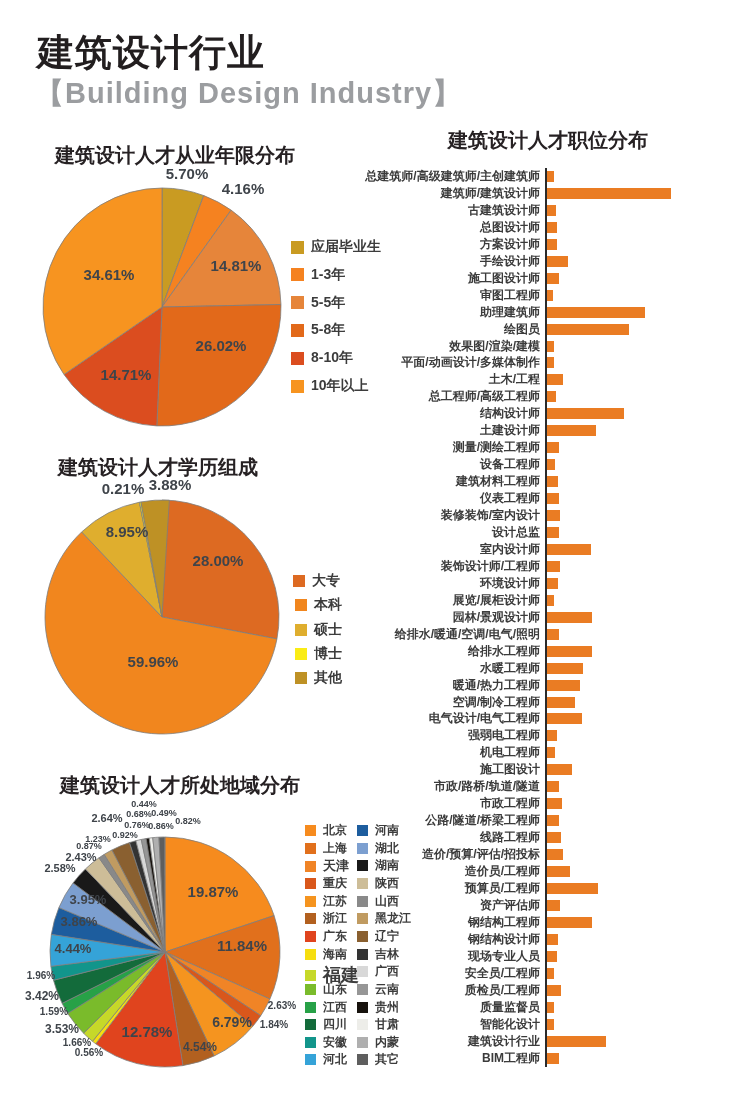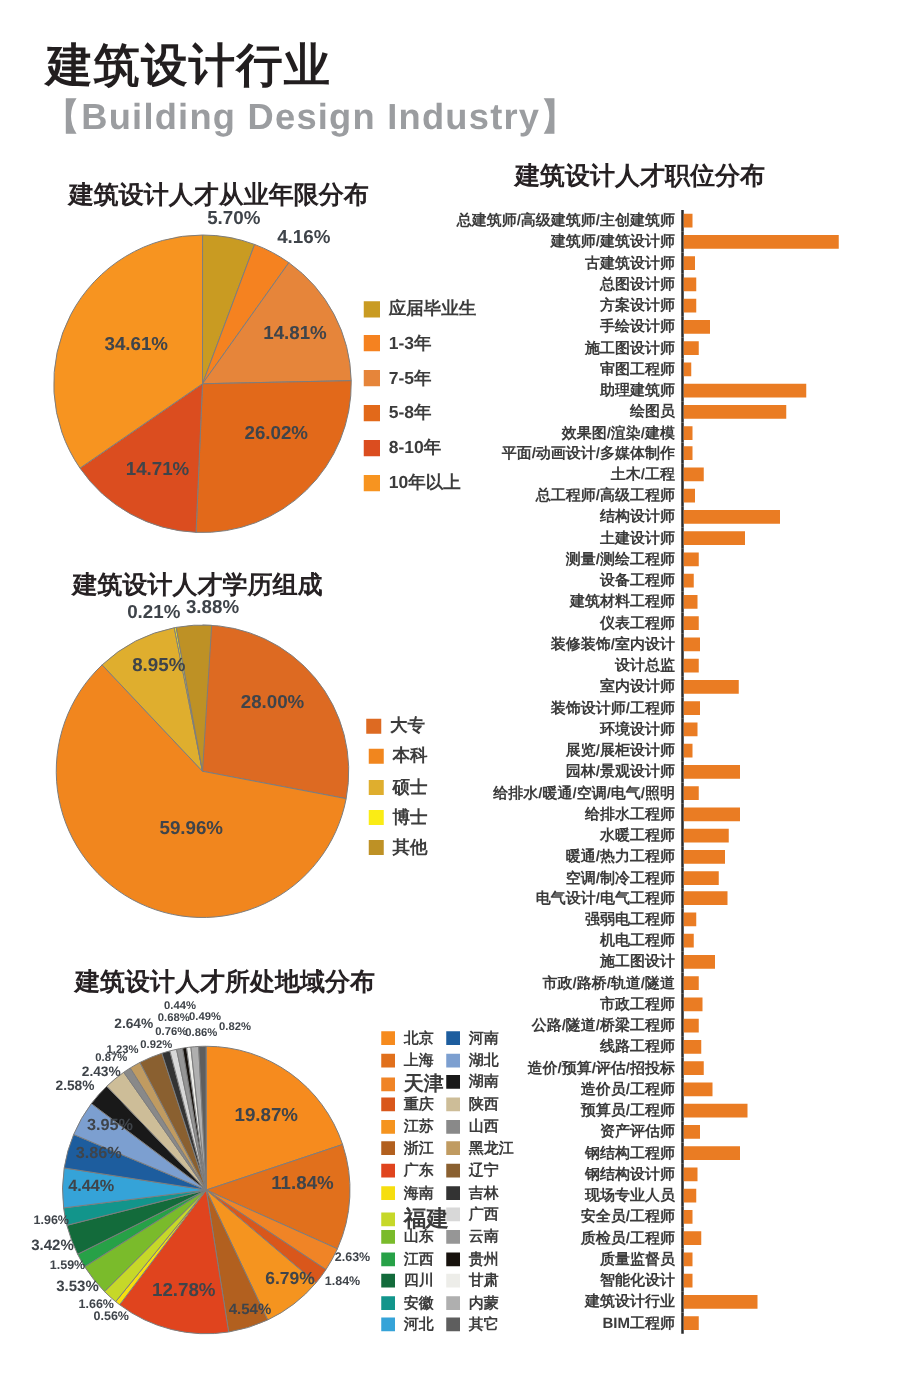--- a/index.html
+++ b/index.html
@@ -4,21 +4,21 @@
 <style>
   html,body{margin:0;padding:0;background:#ffffff;}
   .page{position:relative;width:730px;height:1107px;background:#ffffff;overflow:hidden;
         font-family:"Liberation Sans","DejaVu Sans",sans-serif;}
   .main-title{position:absolute;left:37px;top:28px;font-size:37px;font-weight:800;color:#221e1f;letter-spacing:1px;}
   .subtitle{position:absolute;left:35px;top:74px;font-size:29px;font-weight:700;color:#9b9da0;letter-spacing:1px;}
   .chart-title{position:absolute;font-size:20px;font-weight:700;color:#262123;white-space:nowrap;}
   .t1{left:55px;top:142px;}
   .t2{left:58px;top:454px;}
   .t3{left:60px;top:772px;}
-  .t4{left:412px;top:127px;}
+  .t4{left:448px;top:127px;}
   #pies{position:absolute;left:0;top:0;}
   .legend-item{position:absolute;display:flex;align-items:center;gap:7px;white-space:nowrap;}
   .legend-item .sw{display:inline-block;flex:0 0 auto;}
   .legend-item .lt{color:#3c3c3c;font-weight:600;}
   #bars{position:absolute;left:344px;top:168px;width:386px;}
   .bar-row{display:flex;align-items:center;height:16.96px;}
   .bar-label{box-sizing:border-box;width:201px;flex:0 0 201px;text-align:right;padding-right:5px;
              font-size:12px;font-weight:600;color:#3b3b3b;white-space:nowrap;overflow:hidden;}
   .bar-zone{flex:1;border-left:2px solid #2b2b2b;height:100%;display:flex;align-items:center;}
   .bar{height:11px;background:#EA7C23;}
@@ -120,21 +120,21 @@
       <div class="legend-item" style="left: 291px; top: 238px;">
         <span class="sw" style="width: 13px; height: 13px; background: rgb(201, 155, 34);"></span>
         <span class="lt" style="font-size: 14px;">应届毕业生</span>
       </div>
       <div class="legend-item" style="left: 291px; top: 265.8px;">
         <span class="sw" style="width: 13px; height: 13px; background: rgb(245, 130, 32);"></span>
         <span class="lt" style="font-size: 14px;">1-3年</span>
       </div>
       <div class="legend-item" style="left: 291px; top: 293.6px;">
         <span class="sw" style="width: 13px; height: 13px; background: rgb(230, 133, 58);"></span>
-        <span class="lt" style="font-size: 14px;">7-5年</span>
+        <span class="lt" style="font-size: 14px;">5-5年</span>
       </div>
       <div class="legend-item" style="left: 291px; top: 321.4px;">
         <span class="sw" style="width: 13px; height: 13px; background: rgb(226, 105, 26);"></span>
         <span class="lt" style="font-size: 14px;">5-8年</span>
       </div>
       <div class="legend-item" style="left: 291px; top: 349.2px;">
         <span class="sw" style="width: 13px; height: 13px; background: rgb(219, 77, 31);"></span>
         <span class="lt" style="font-size: 14px;">8-10年</span>
       </div>
       <div class="legend-item" style="left: 291px; top: 377px;">
@@ -164,21 +164,21 @@
       <div class="legend-item" style="left: 305px; top: 822px;">
         <span class="sw" style="width: 11px; height: 11px; background: rgb(246, 139, 30);"></span>
         <span class="lt" style="font-size: 12px;">北京</span>
       </div>
       <div class="legend-item" style="left: 305px; top: 839.65px;">
         <span class="sw" style="width: 11px; height: 11px; background: rgb(225, 112, 28);"></span>
         <span class="lt" style="font-size: 12px;">上海</span>
       </div>
       <div class="legend-item" style="left: 305px; top: 857.3px;">
         <span class="sw" style="width: 11px; height: 11px; background: rgb(240, 132, 38);"></span>
-        <span class="lt" style="font-size: 16px;">天津</span>
+        <span class="lt" style="font-size: 13px;">天津</span>
       </div>
       <div class="legend-item" style="left: 305px; top: 874.95px;">
         <span class="sw" style="width: 11px; height: 11px; background: rgb(217, 87, 27);"></span>
         <span class="lt" style="font-size: 12px;">重庆</span>
       </div>
       <div class="legend-item" style="left: 305px; top: 892.6px;">
         <span class="sw" style="width: 11px; height: 11px; background: rgb(245, 148, 31);"></span>
         <span class="lt" style="font-size: 12px;">江苏</span>
       </div>
       <div class="legend-item" style="left: 305px; top: 910.25px;">

